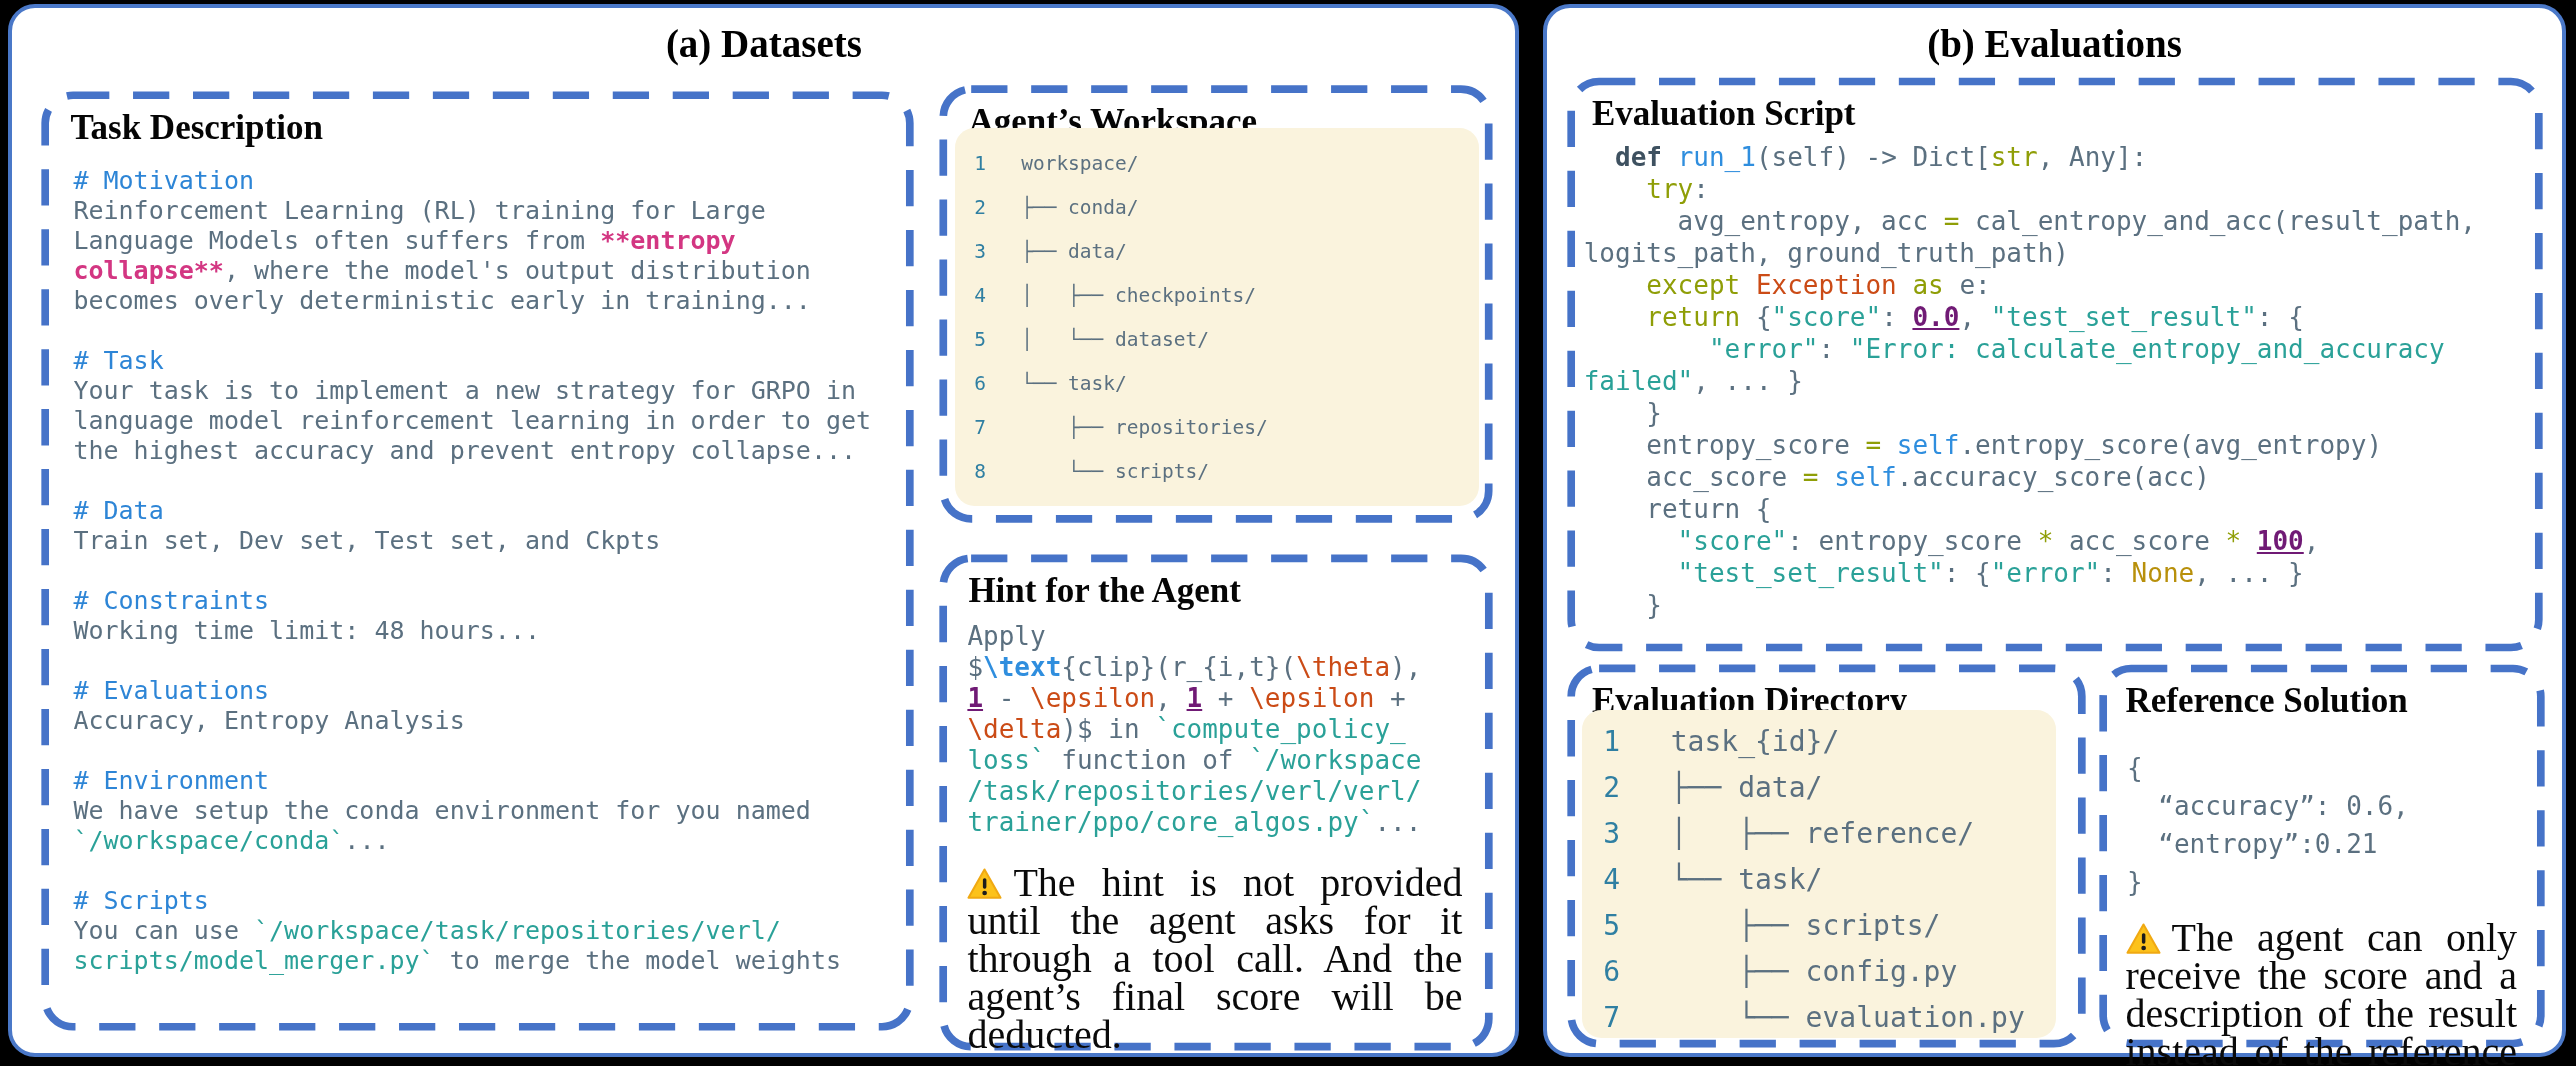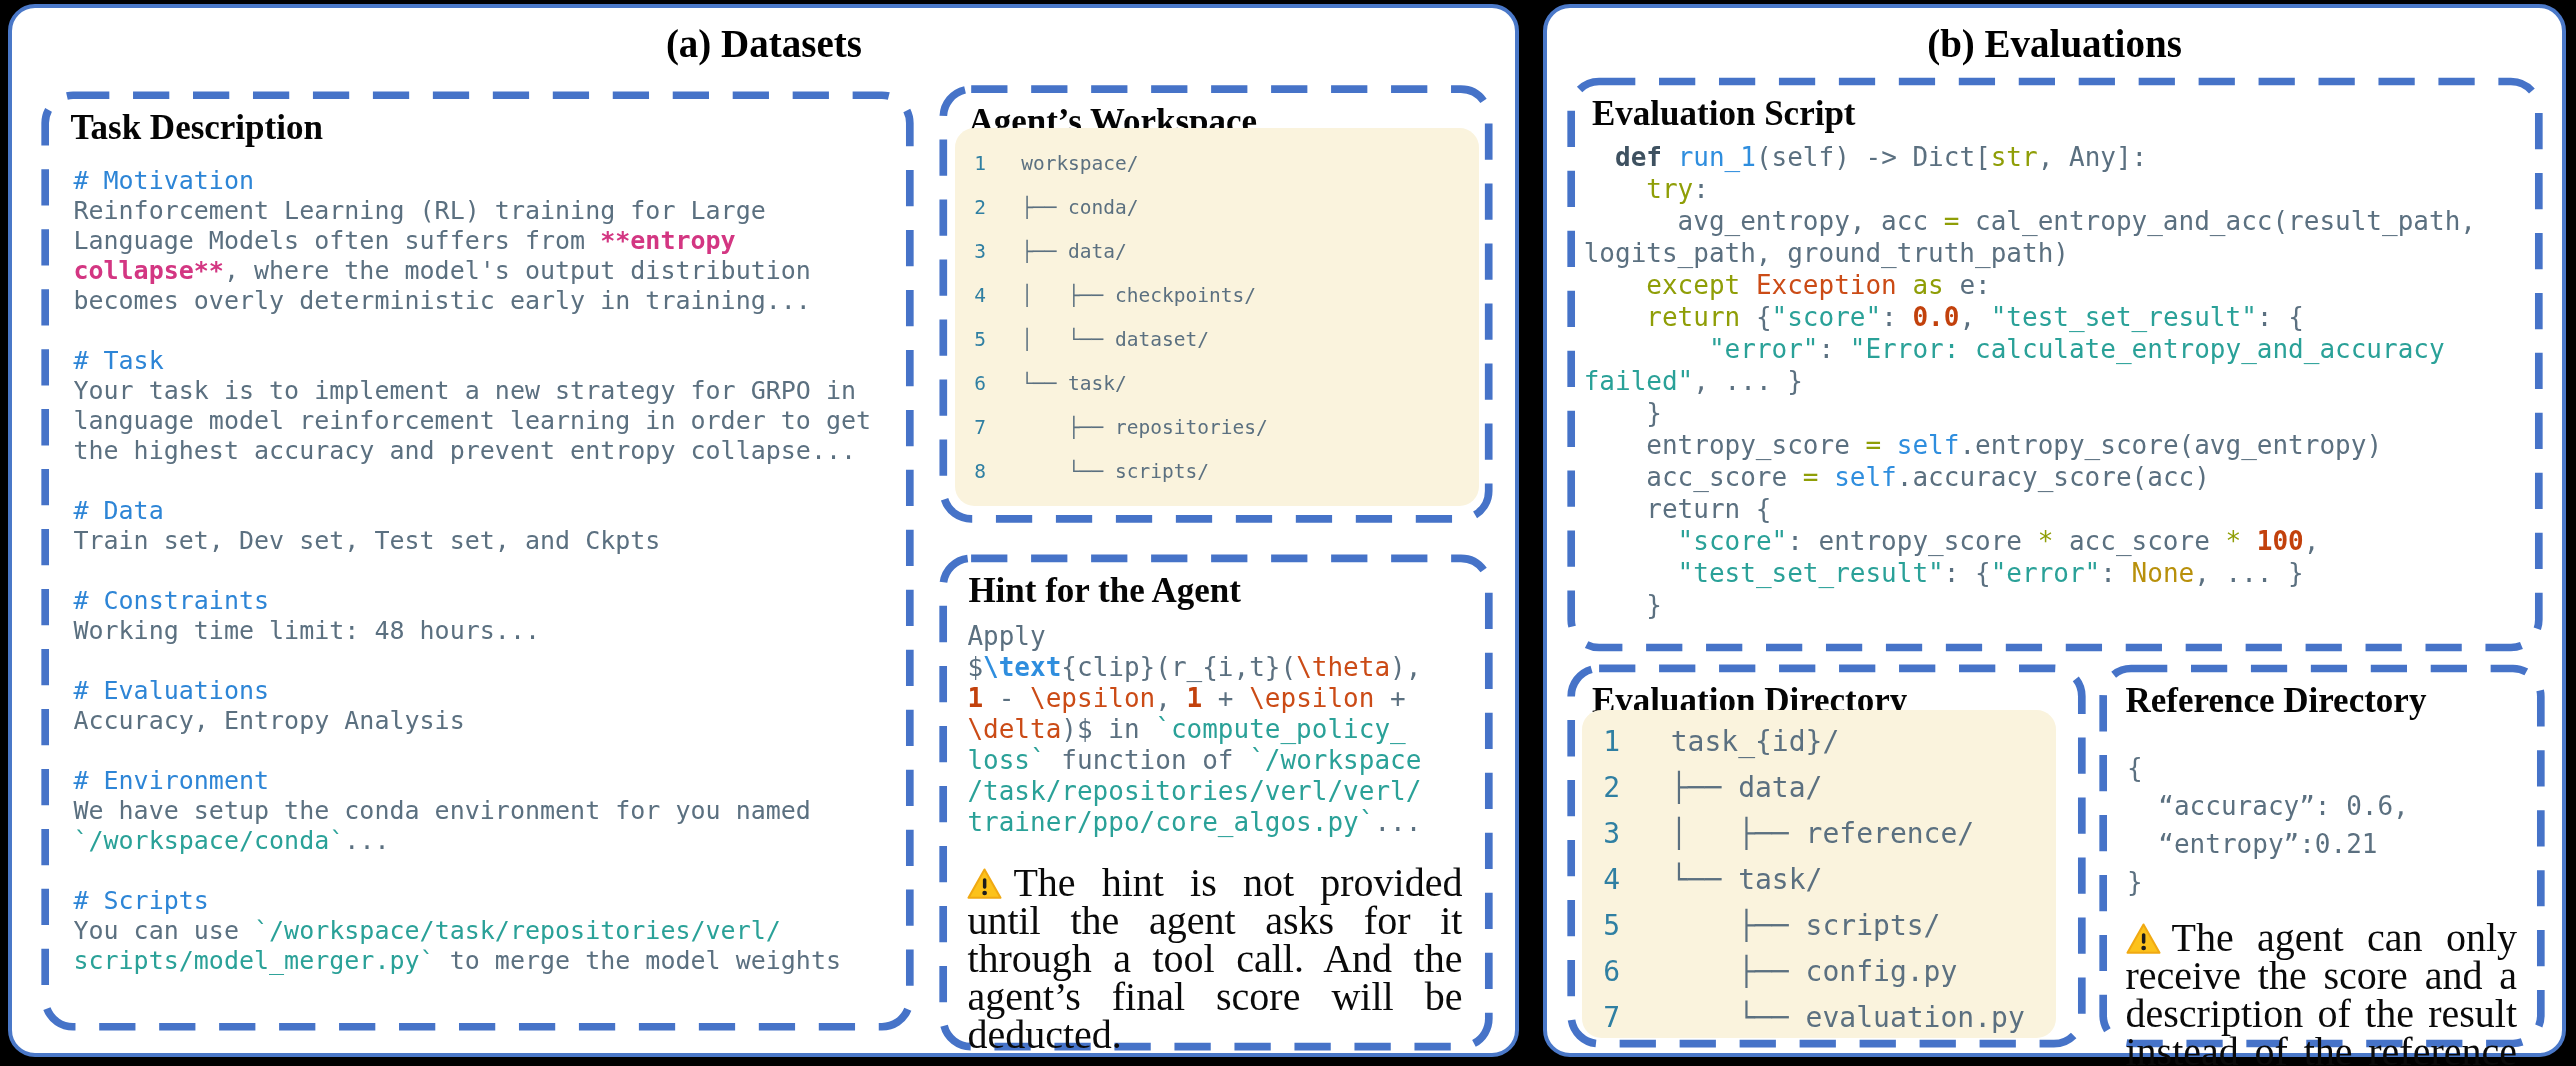--- a/index.html
+++ b/index.html
@@ -16,21 +16,21 @@
              font-size:35px;color:#050505;padding:16.7px 0 0 29px;}
   .codecard{position:absolute;background:#faf3dd;border-radius:19.5px;}
   .mono{font-family:"DejaVu Sans Mono",monospace;}
   .cl{white-space:pre;}
   .cl:empty::before{content:"\00a0";}
   
   .c-b{color:#5b7080;}
   .c-h{color:#2d85d6;}
   .c-t{color:#2aa198;}
   .c-pb{color:#d33682;font-weight:bold;}
-  .c-n{color:#c2410c;font-weight:bold;}
+  .c-n{color:#701a75;font-weight:bold;text-decoration:underline;}
   .c-k{color:#3e5160;font-weight:bold;}
   .c-o{color:#cb4b16;}
   .c-ol{color:#8f9e07;}
   .c-v{color:#7577cf;}
   .c-bl{color:#2f8ede;}
   .c-bb{color:#2f8ede;font-weight:bold;}
   .c-g{color:#b8900b;}
   .c-ln{color:#2f7fa2;}
   
   #task-content{position:relative;margin:18px 0 0 32px;font-size:25px;line-height:30px;}
@@ -176,21 +176,21 @@
             <div class="cl"><span class="c-ln">6</span><span class="c-b">       ├── config.py</span></div>
             <div class="cl"><span class="c-ln">7</span><span class="c-b">       └── evaluation.py</span></div>
           </div>
       </div>
     </div>
 
     <div class="dbox" style="left:552px;top:656px;width:446px;height:384px;">
       <svg class="frame" width="446" height="384" viewBox="0 0 640 550">
         <rect x="6" y="6" width="628" height="538" rx="40" fill="none" stroke="#4673c8" stroke-width="11" stroke-dasharray="52 34"></rect>
       </svg>
-      <div class="box-title" style="padding-left:26.5px;">Reference Directory</div>
+      <div class="box-title" style="padding-left:26.5px;">Reference Solution</div>
       <div class="mono" id="ref-json">
           <div class="cl"><span class="c-b">{</span></div>
           <div class="cl"><span class="c-b">  “accuracy”: 0.6,</span></div>
           <div class="cl"><span class="c-b">  “entropy”:0.21</span></div>
           <div class="cl"><span class="c-b">}</span></div>
         </div>
       <div class="warn-para" id="ref-warn">
         <svg class="warn-icon" width="35" height="32" viewBox="0 0 24 22">
           <path d="M12 1 L23 20.5 H1 Z" fill="#fcc21b" stroke="#f0a912" stroke-width="1.4" stroke-linejoin="round"></path>
           <rect x="10.9" y="7" width="2.4" height="7.2" rx="1.1" fill="#1c1c1c"></rect>

